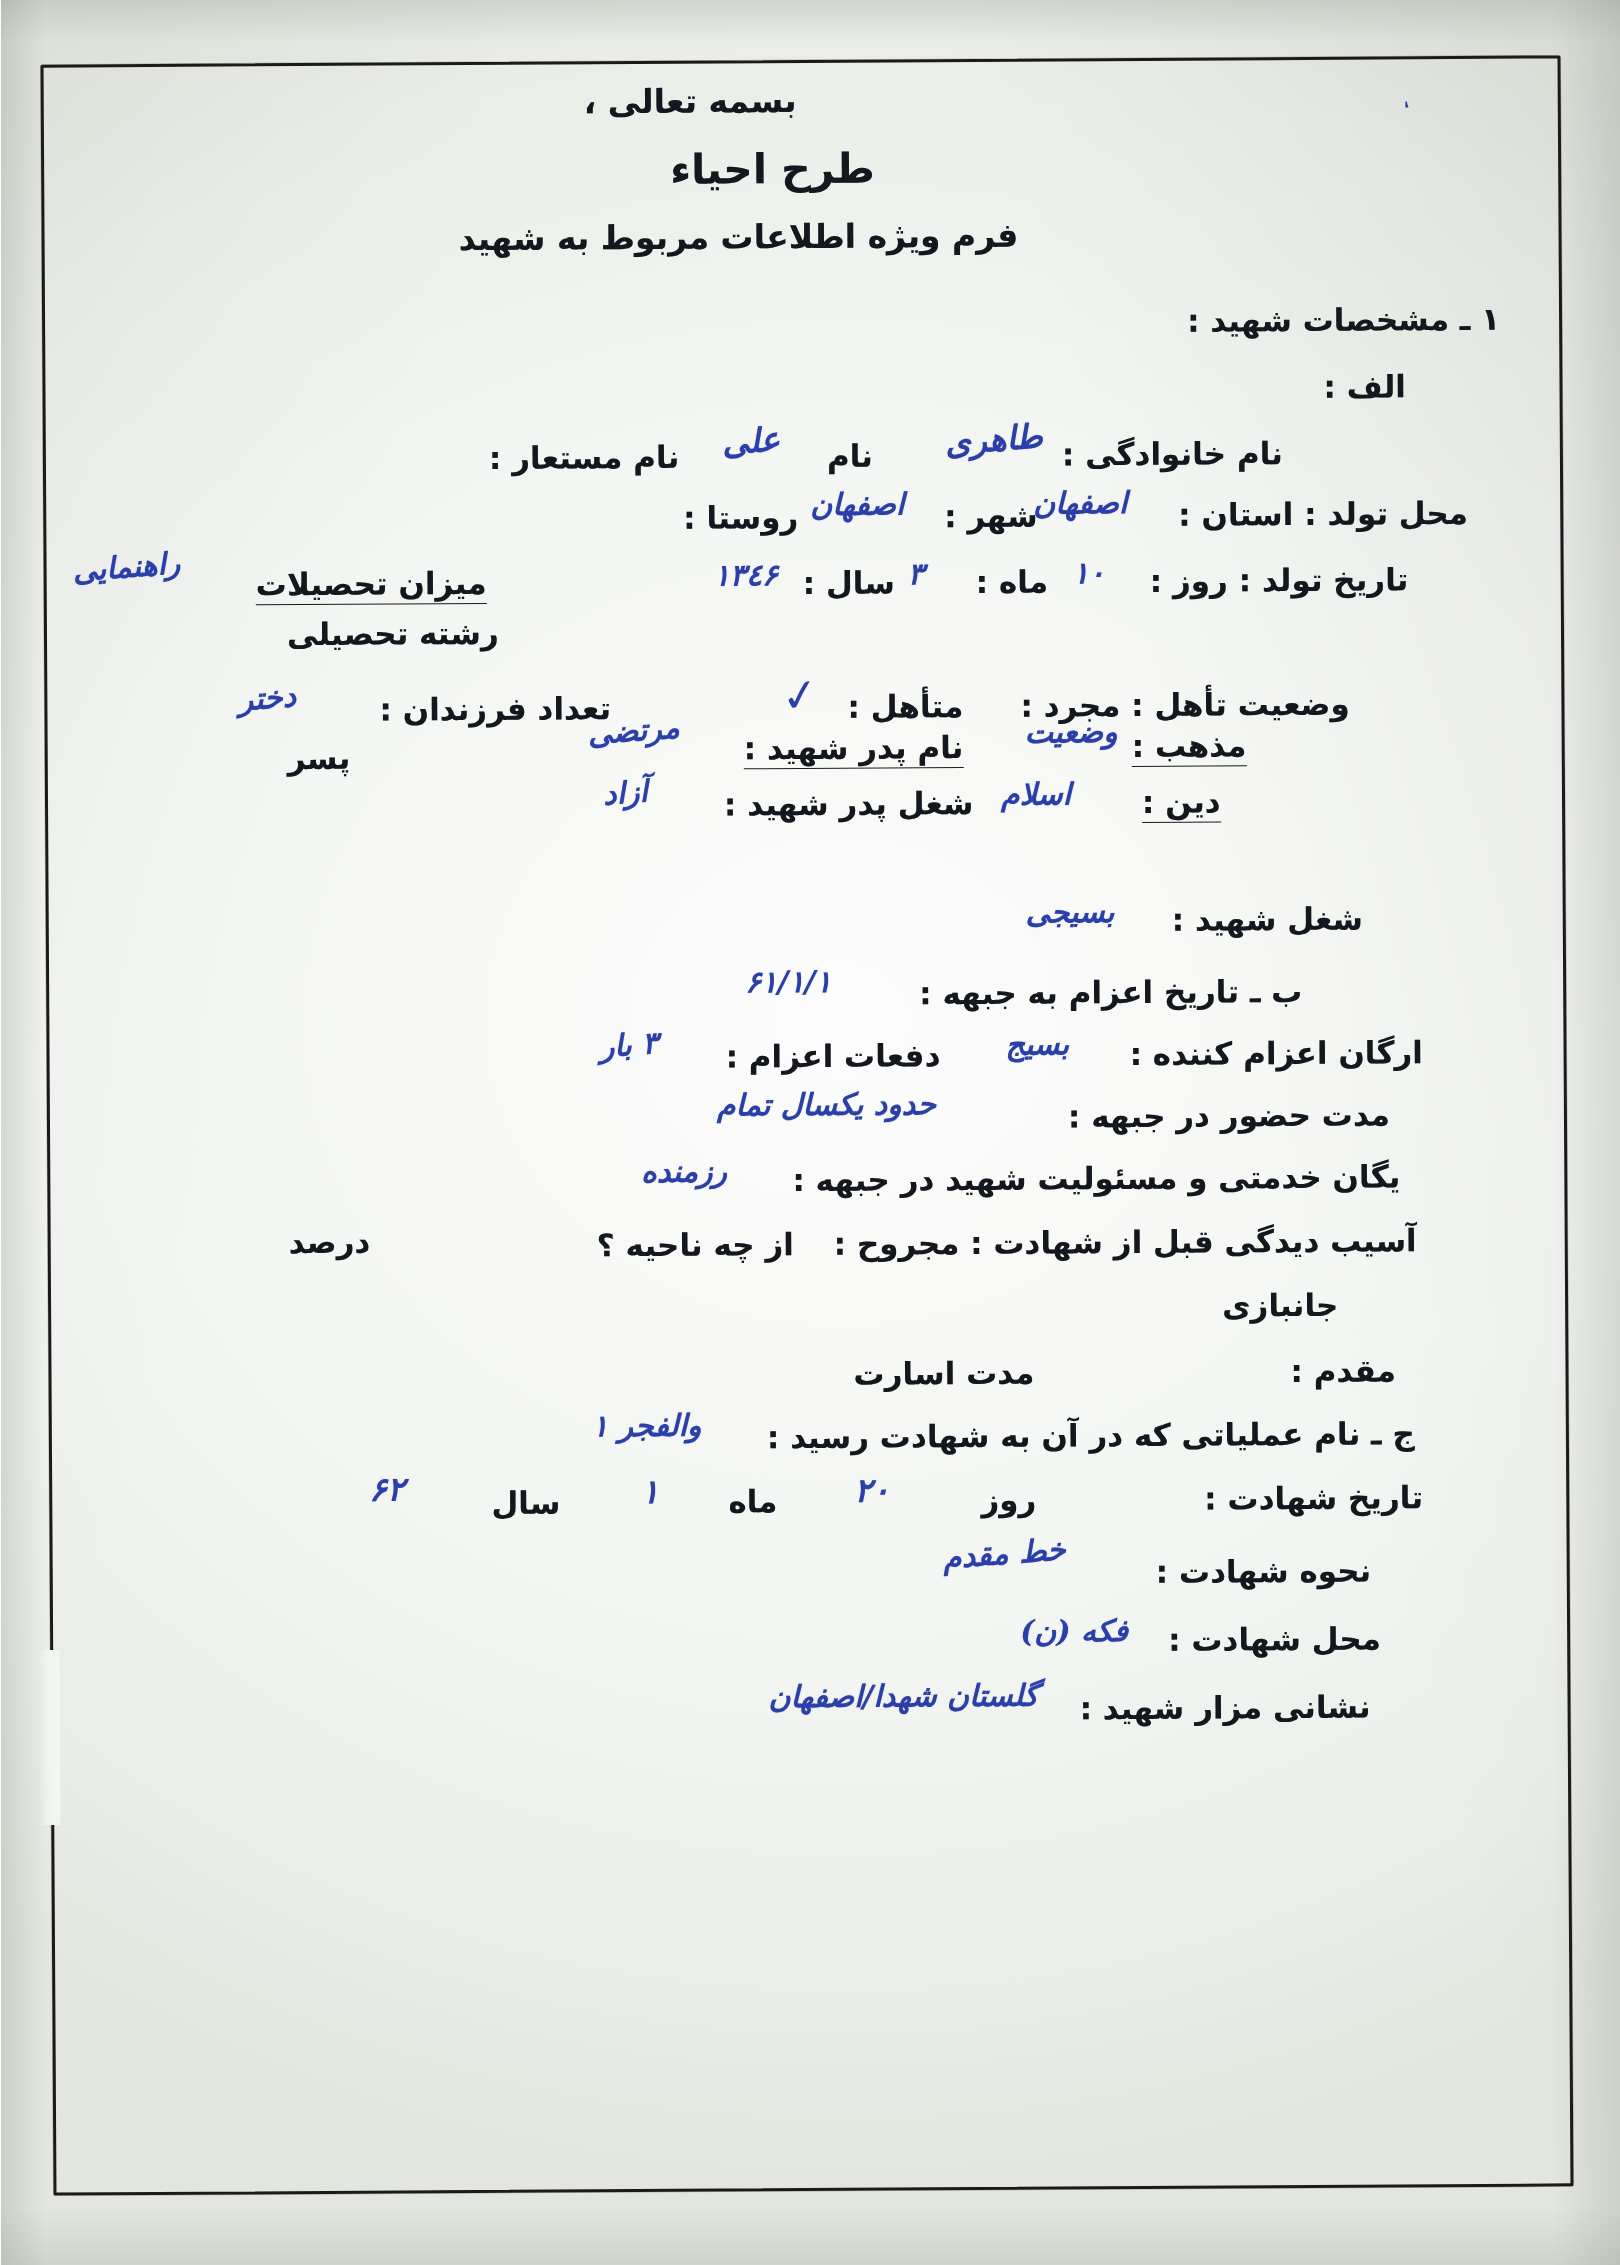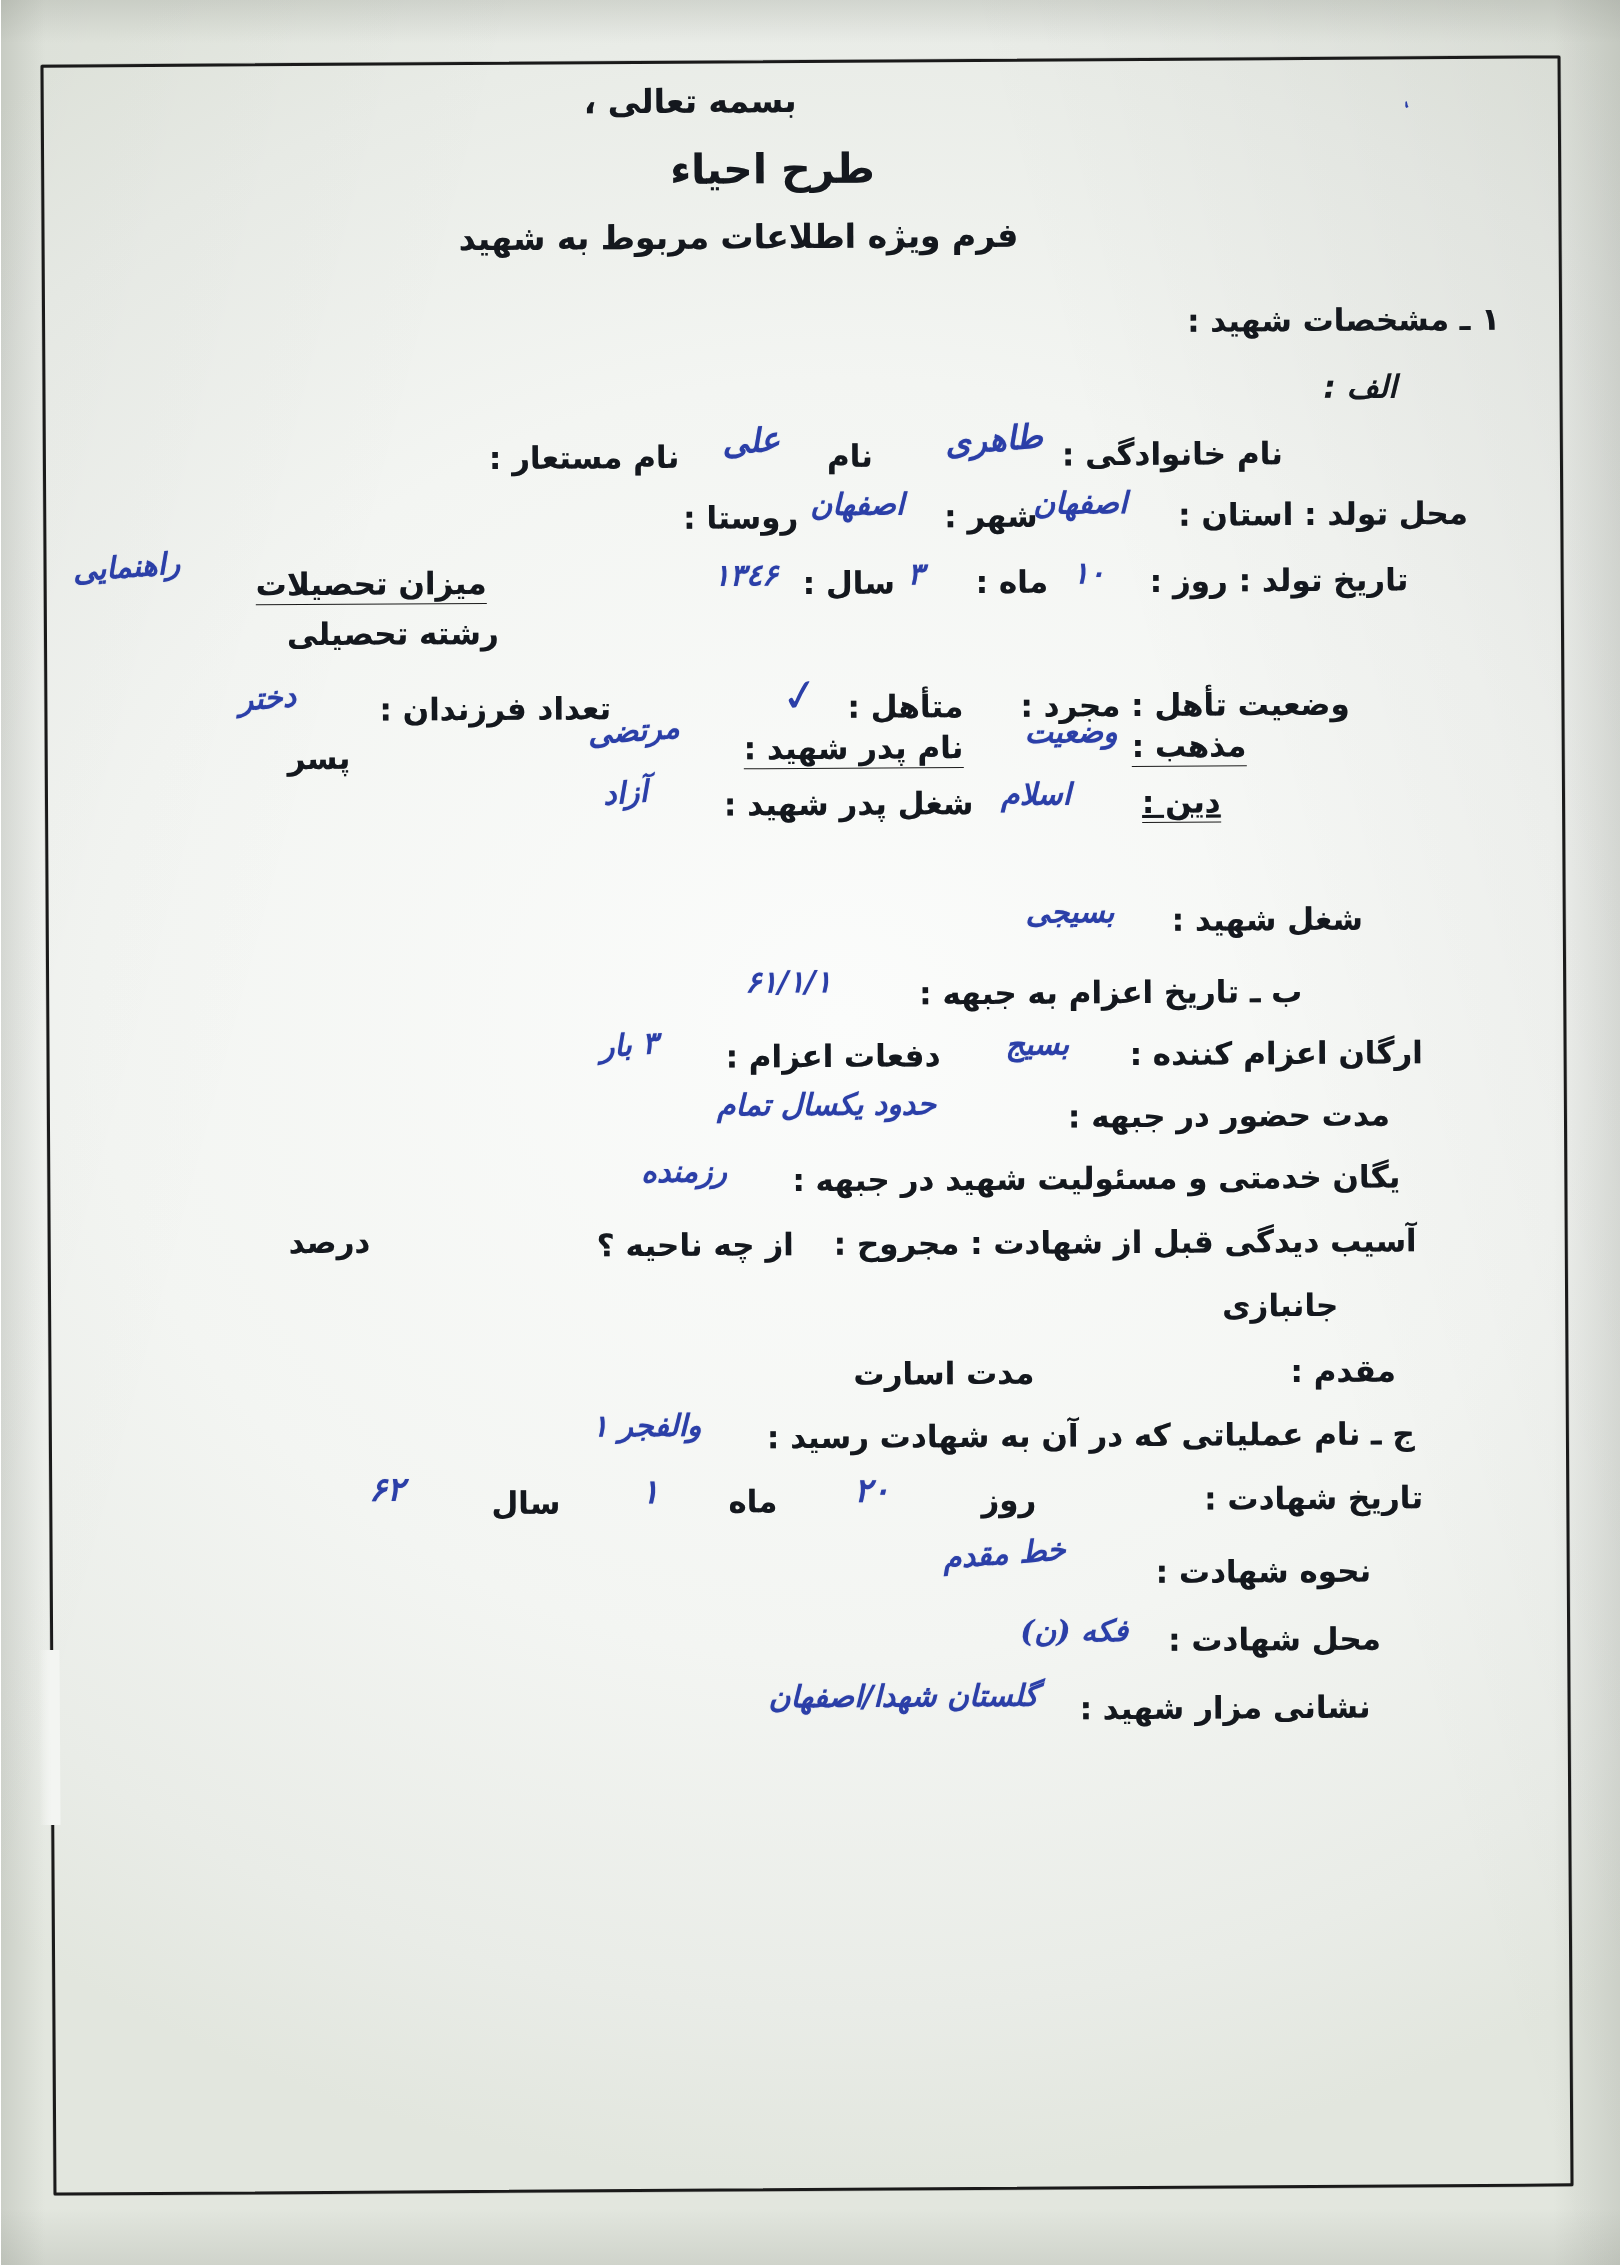--- a/index.html
+++ b/index.html
@@ -149,21 +149,21 @@
 <div id="content">
 
   <div class="ln print title-md" style="left:543px; top:21.3px;">بسمه تعالی ،</div>
 
   <div class="ln print title-lg" style="left:629px; top:85px;">طرح احیاء</div>
 
   <div class="ln print title-md" style="left:417px; top:157px;">فرم ویژه اطلاعات مربوط به شهید</div>
 
   <div class="ln print body" style="left:1145px; top:245px;">۱ ـ مشخصات شهید :</div>
 
-  <div class="ln print body" style="left:1281px; top:312px;font-style:italic;">الف :</div>
+  <div class="ln print body" style="left:1281px; top:312px;">الف :</div>
 
   <div class="ln print body" style="left:1019px; top:378px;">نام خانوادگی :</div>
   <div class="ln hand lg tilt" style="left:902px; top:361px;">طاهری</div>
   <div class="ln print body" style="left:784px; top:378px;">نام</div>
   <div class="ln hand lg tilt" style="left:679px; top:361px;">علی</div>
   <div class="ln print body" style="left:446px; top:378px;">نام مستعار :</div>
 
   <div class="ln print body" style="left:1135px; top:439px;">محل تولد : استان :</div>
   <div class="ln hand" style="left:990px; top:427px;">اصفهان</div>
   <div class="ln print body" style="left:901px; top:439px;">شهر :</div>
@@ -187,21 +187,21 @@
   <div class="ln check" style="left:737px; top:609px;">✓</div>
   <div class="ln print body" style="left:335px; top:629px;">تعداد فرزندان :</div>
   <div class="ln hand tilt" style="left:194px; top:617px;">دختر</div>
   <div class="ln print body" style="left:243px; top:677px;">پسر</div>
 
   <div class="ln print body ul" style="left:1087px; top:670px;">مذهب :</div>
   <div class="ln hand" style="left:980px; top:656px;">وضعیت</div>
   <div class="ln print body ul" style="left:699px; top:670px;">نام پدر شهید :</div>
   <div class="ln hand tilt" style="left:543px; top:652px;">مرتضی</div>
 
-  <div class="ln print body ul" style="left:1097px; top:726px;text-decoration:underline;">دین :</div>
+  <div class="ln print body ul" style="left:1097px; top:726px;">دین :</div>
   <div class="ln hand" style="left:956px; top:718px;">اسلام</div>
   <div class="ln print body" style="left:679px; top:726px;">شغل پدر شهید :</div>
   <div class="ln hand tilt" style="left:558px; top:714px;">آزاد</div>
 
   <div class="ln print body" style="left:1126px; top:844px;">شغل شهید :</div>
   <div class="ln hand" style="left:980px; top:836px;">بسیجی</div>
 
   <div class="ln print body" style="left:873px; top:916px;">ب ـ تاریخ اعزام به جبهه :</div>
   <div class="ln hand" style="left:699px; top:904px;">۶۱/۱/۱</div>
 

